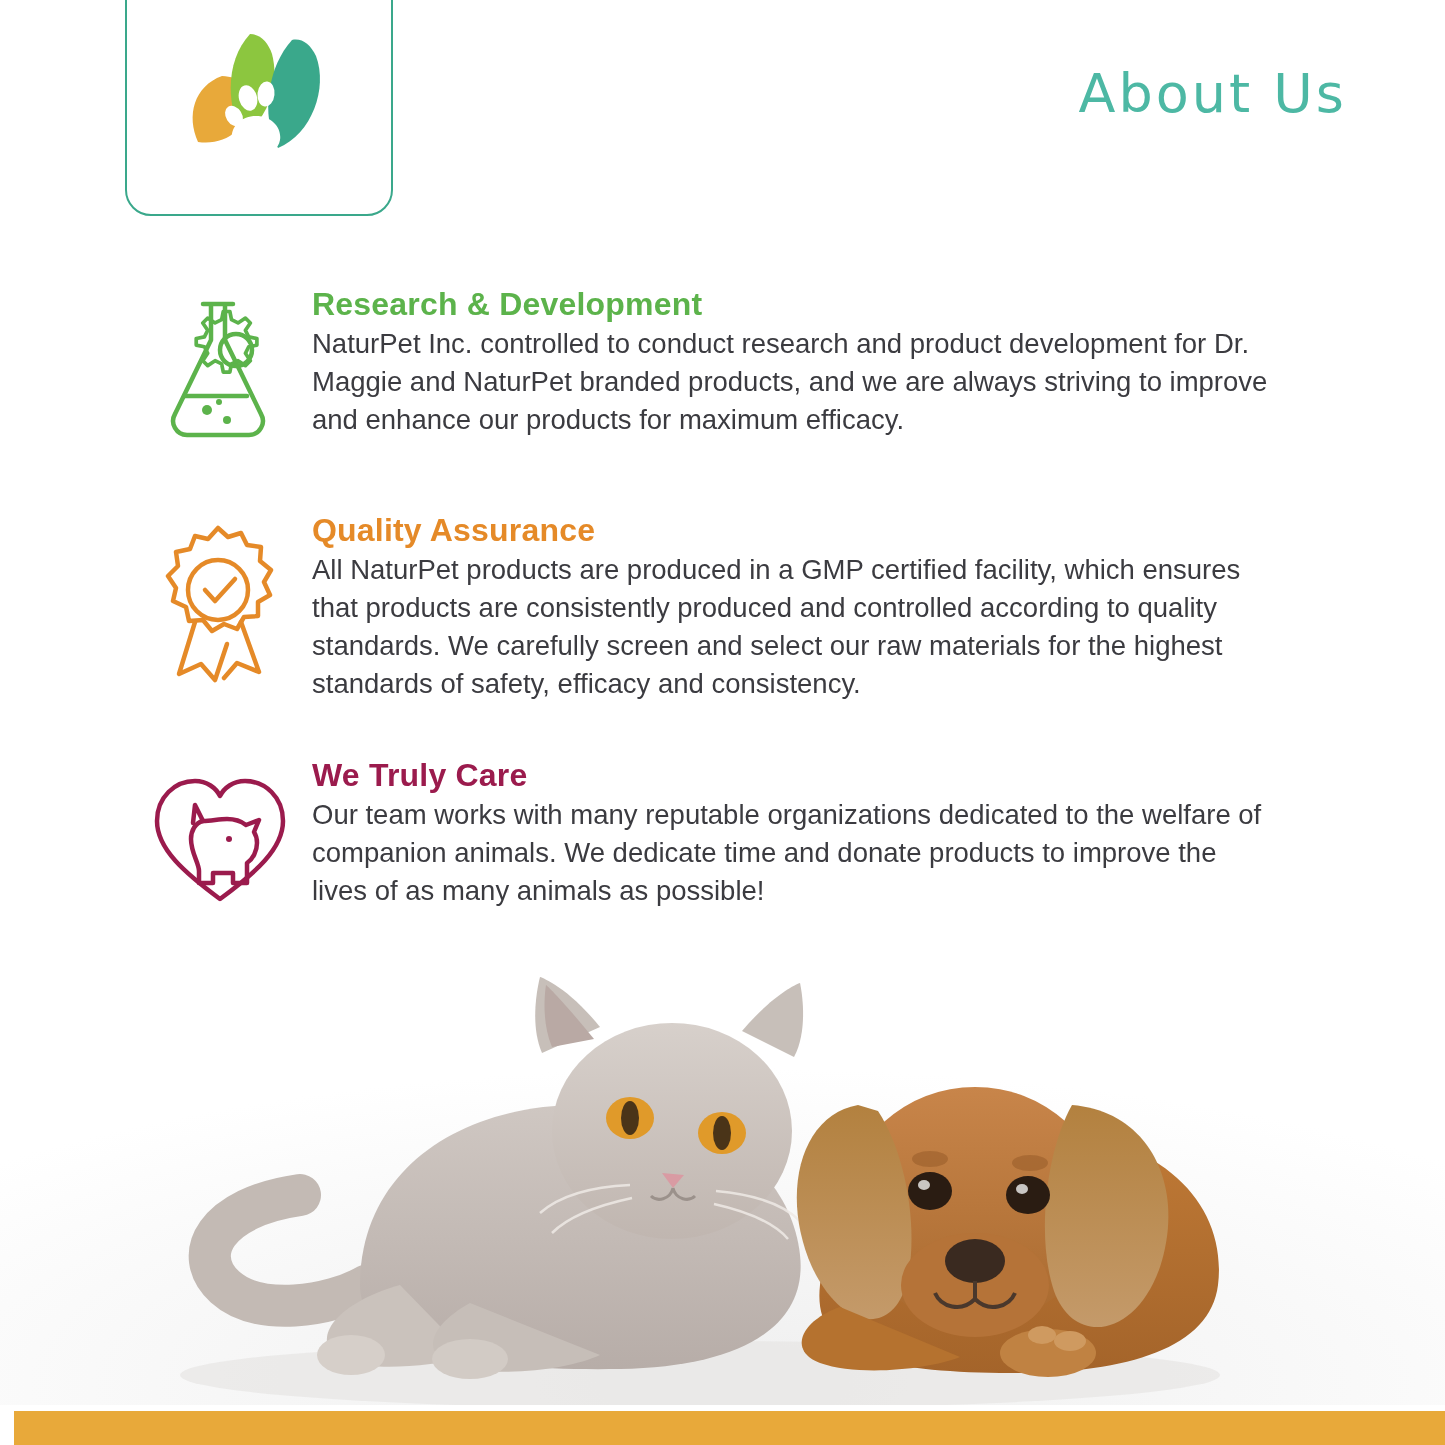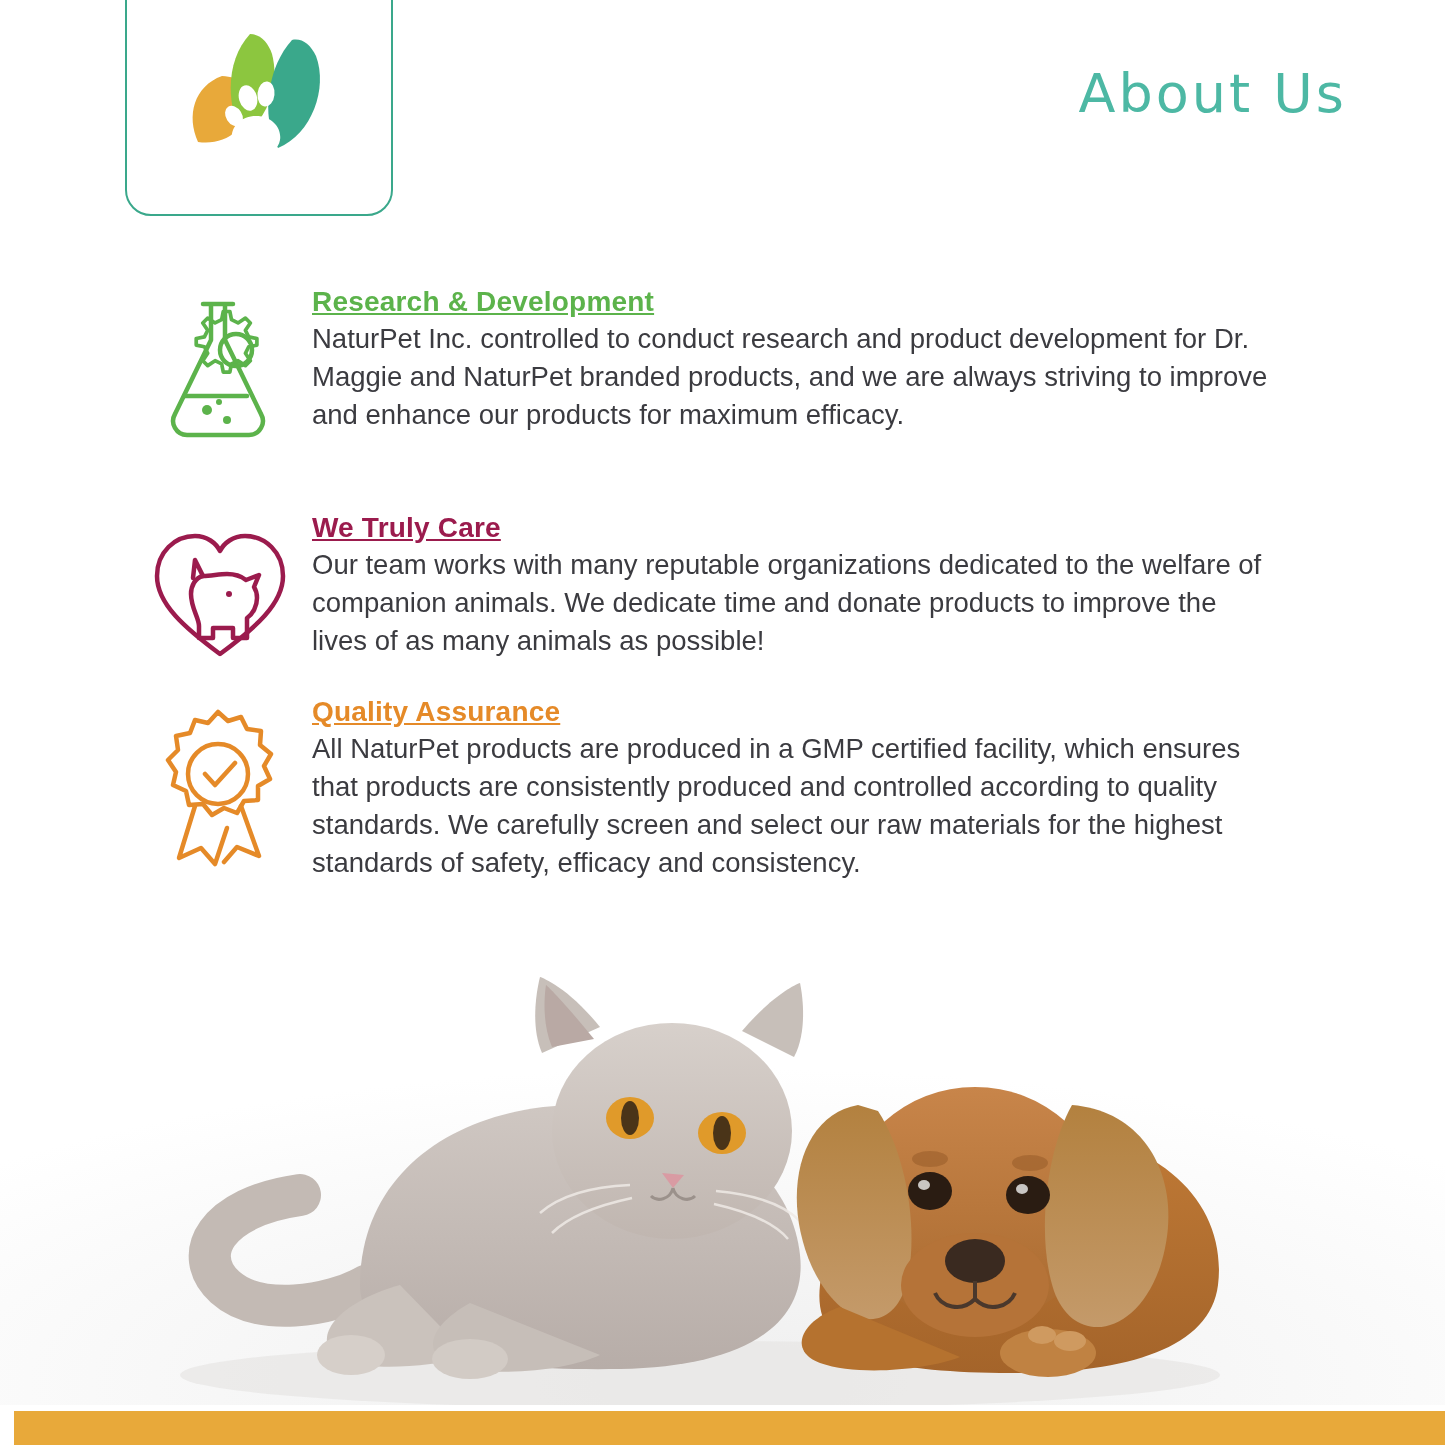--- a/index.html
+++ b/index.html
@@ -62,25 +62,24 @@
     display: flex;
     justify-content: center;
     padding-top: 6px;
   }
   .feature .text-wrap {
     flex: 1 1 auto;
     padding-left: 8px;
   }
   .feature h3 {
     margin: 0 0 2px 0;
-    font-size: 28px;
+    font-size: 32px;
     font-weight: bold;
     letter-spacing: 0.2px;
     font-family: "Liberation Sans", sans-serif;
-    text-decoration: underline;
   }
   .feature p {
     margin: 0;
     font-size: 27.5px;
     line-height: 1.38;
     color: #3b3b40;
     font-family: "Liberation Sans", sans-serif;
     max-width: 960px;
   }
   .f-green h3 { color: #5cb34b; }
@@ -151,56 +150,56 @@
             <circle cx="91" cy="58" r="16"></circle>
           </g>
         </svg>
       </div>
       <div class="text-wrap">
         <h3>Research &amp; Development</h3>
         <p>NaturPet Inc. controlled to conduct research and product development for Dr. Maggie and NaturPet branded products, and we are always striving to improve and enhance our products for maximum efficacy.</p>
       </div>
     </div>
 
-    <div class="feature f-maroon">
-      <div class="icon-wrap">
-        <svg width="150" height="150" viewBox="0 0 150 150">
-          <g fill="none" stroke="#9b1b4d" stroke-width="4.5" stroke-linejoin="round" stroke-linecap="round">
-            <path d="M75 136 C40 110 12 86 12 58 C12 34 30 18 50 18 C62 18 71 25 75 33 C79 25 88 18 100 18 C120 18 138 34 138 58 C138 86 110 110 75 136 Z"></path>
-            <path d="M58 58 c-8 2 -12 10 -12 18 0 14 8 24 8 32 v12 h14 v-10 h20 v10 h14 v-20 c6 -4 10 -12 10 -20 0 -4 -1 -8 -3 -11 l5 -12 -13 5 c-5 -4 -12 -6 -19 -6 -8 0 -16 2 -24 2 z"></path>
-            <path d="M58 58 l-8 -16 -2 18"></path>
-            <circle cx="84" cy="76" r="3" fill="#9b1b4d" stroke="none"></circle>
-          </g>
-        </svg>
-      </div>
-      <div class="text-wrap">
-        <h3>We Truly Care</h3>
-        <p>Our team works with many reputable organizations dedicated to the welfare of companion animals. We dedicate time and donate products to improve the lives of as many animals as possible!</p>
-      </div>
-    </div>
-
     <div class="feature feature-2 f-orange">
       <div class="icon-wrap">
         <svg width="150" height="170" viewBox="0 0 150 170">
           <g fill="none" stroke="#e58a28" stroke-width="4.5" stroke-linejoin="round" stroke-linecap="round">
             <path d="M75 8
                      l10 9 13 -4 6 12 14 2 -1 14 11 9 -7 12 6 13 -12 7 0 14 -14 1 -7 12 -13 -5 -12 7 -9 -11 -14 1 -3 -14 -13 -6 3 -13 -8 -12 10 -10 -2 -14 14 -3 5 -13 13 3 z" transform="translate(-2,2)"></path>
             <circle cx="73" cy="72" r="30"></circle>
             <path d="M60 72 l10 11 20 -22"></path>
             <path d="M50 104 L34 156 l22 -10 14 16 12 -36"></path>
             <path d="M96 104 l18 50 -22 -9 -13 15"></path>
           </g>
         </svg>
       </div>
       <div class="text-wrap">
         <h3>Quality Assurance</h3>
         <p>All NaturPet products are produced in a GMP certified facility, which ensures that products are consistently produced and controlled according to quality standards. We carefully screen and select our raw materials for the highest standards of safety, efficacy and consistency.</p>
       </div>
     </div>
 
+    <div class="feature f-maroon">
+      <div class="icon-wrap">
+        <svg width="150" height="150" viewBox="0 0 150 150">
+          <g fill="none" stroke="#9b1b4d" stroke-width="4.5" stroke-linejoin="round" stroke-linecap="round">
+            <path d="M75 136 C40 110 12 86 12 58 C12 34 30 18 50 18 C62 18 71 25 75 33 C79 25 88 18 100 18 C120 18 138 34 138 58 C138 86 110 110 75 136 Z"></path>
+            <path d="M58 58 c-8 2 -12 10 -12 18 0 14 8 24 8 32 v12 h14 v-10 h20 v10 h14 v-20 c6 -4 10 -12 10 -20 0 -4 -1 -8 -3 -11 l5 -12 -13 5 c-5 -4 -12 -6 -19 -6 -8 0 -16 2 -24 2 z"></path>
+            <path d="M58 58 l-8 -16 -2 18"></path>
+            <circle cx="84" cy="76" r="3" fill="#9b1b4d" stroke="none"></circle>
+          </g>
+        </svg>
+      </div>
+      <div class="text-wrap">
+        <h3>We Truly Care</h3>
+        <p>Our team works with many reputable organizations dedicated to the welfare of companion animals. We dedicate time and donate products to improve the lives of as many animals as possible!</p>
+      </div>
+    </div>
+
   </div>
 
   <div class="photo">
     <svg width="1445" height="450" viewBox="0 0 1445 450">
       <defs>
         <radialGradient id="floor" cx="50%" cy="95%" r="70%">
           <stop offset="0%" stop-color="#efefef"></stop>
           <stop offset="100%" stop-color="#ffffff"></stop>
         </radialGradient>
         <linearGradient id="catBody" x1="0" y1="0" x2="0" y2="1">

